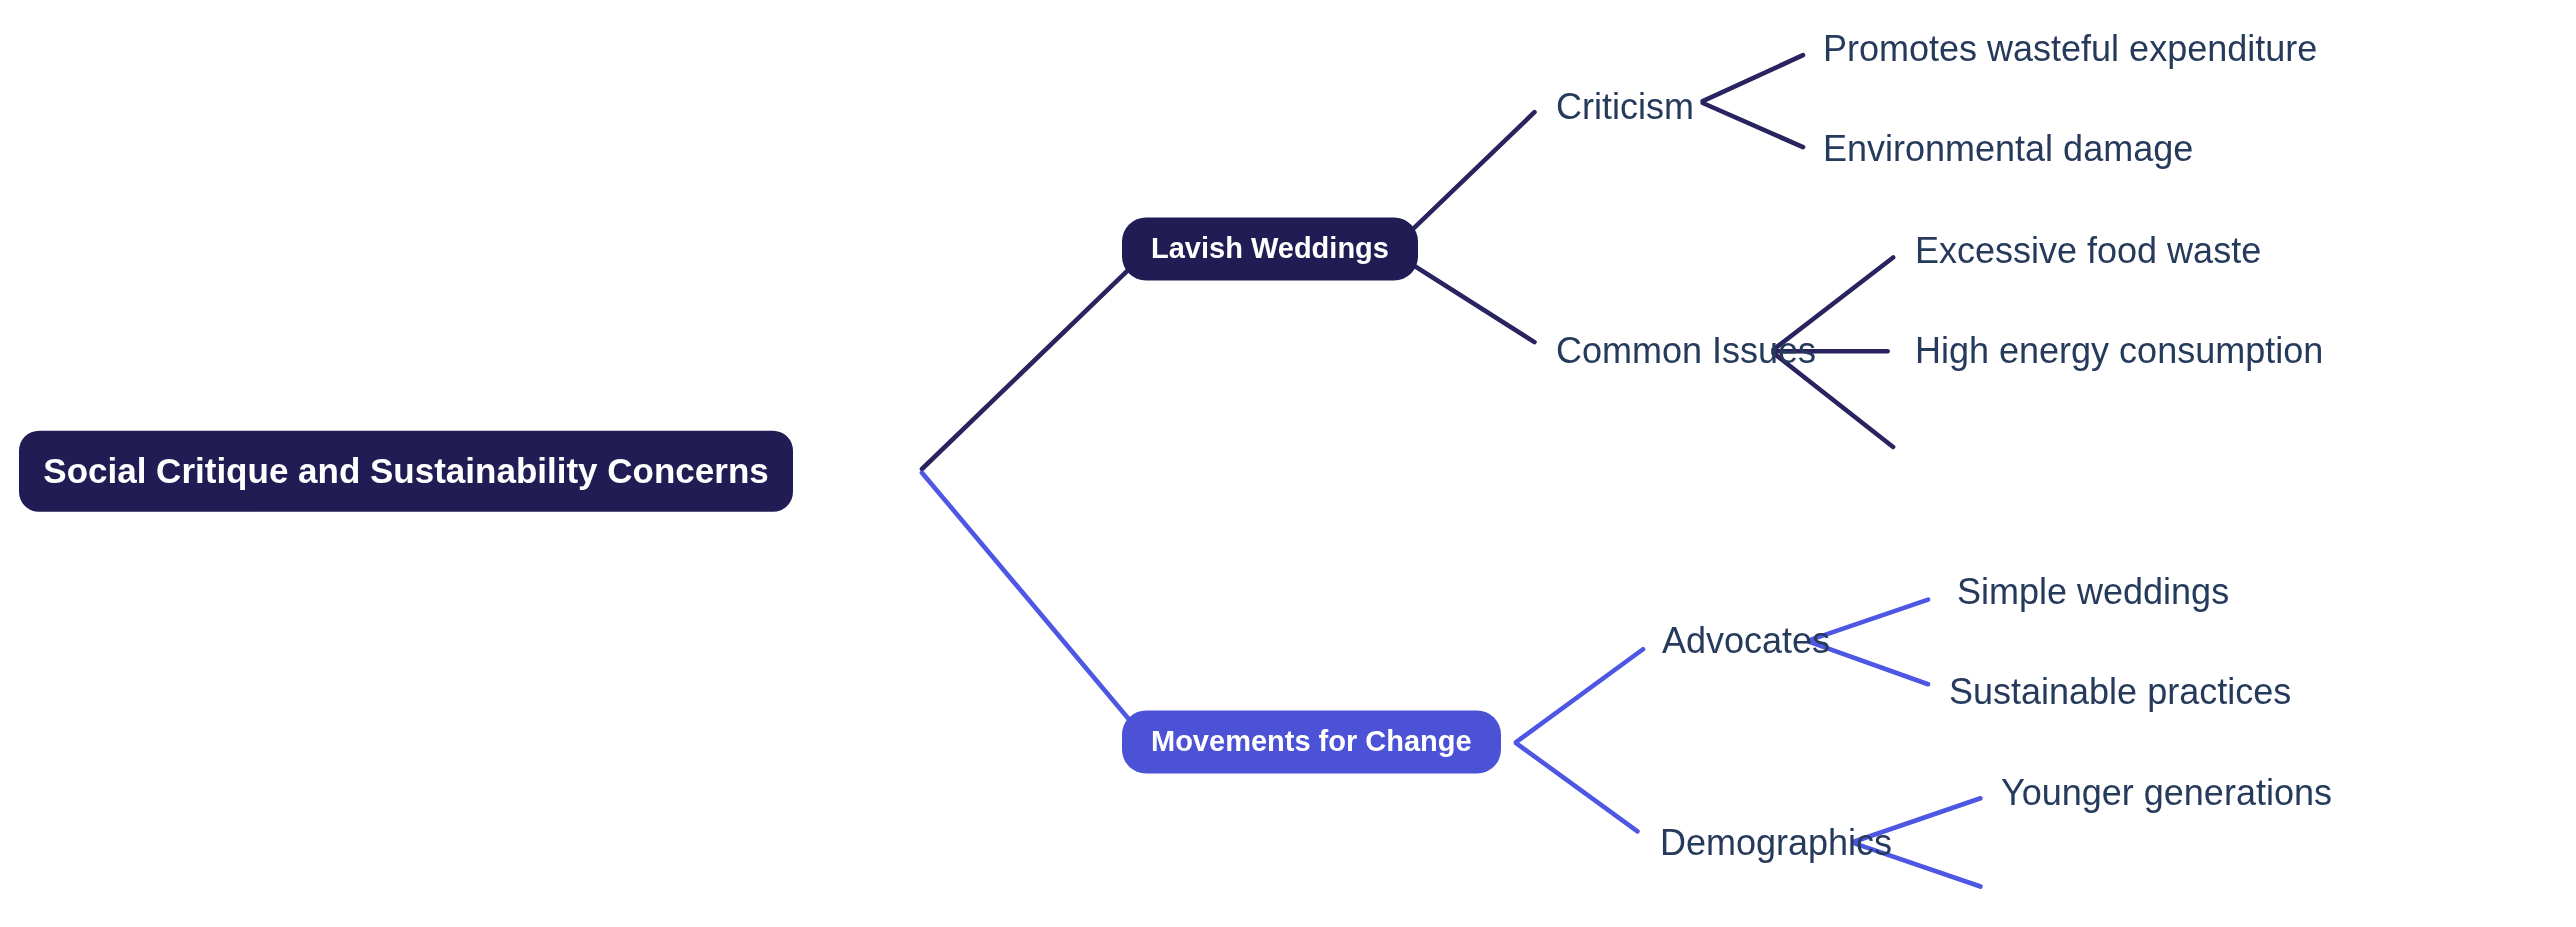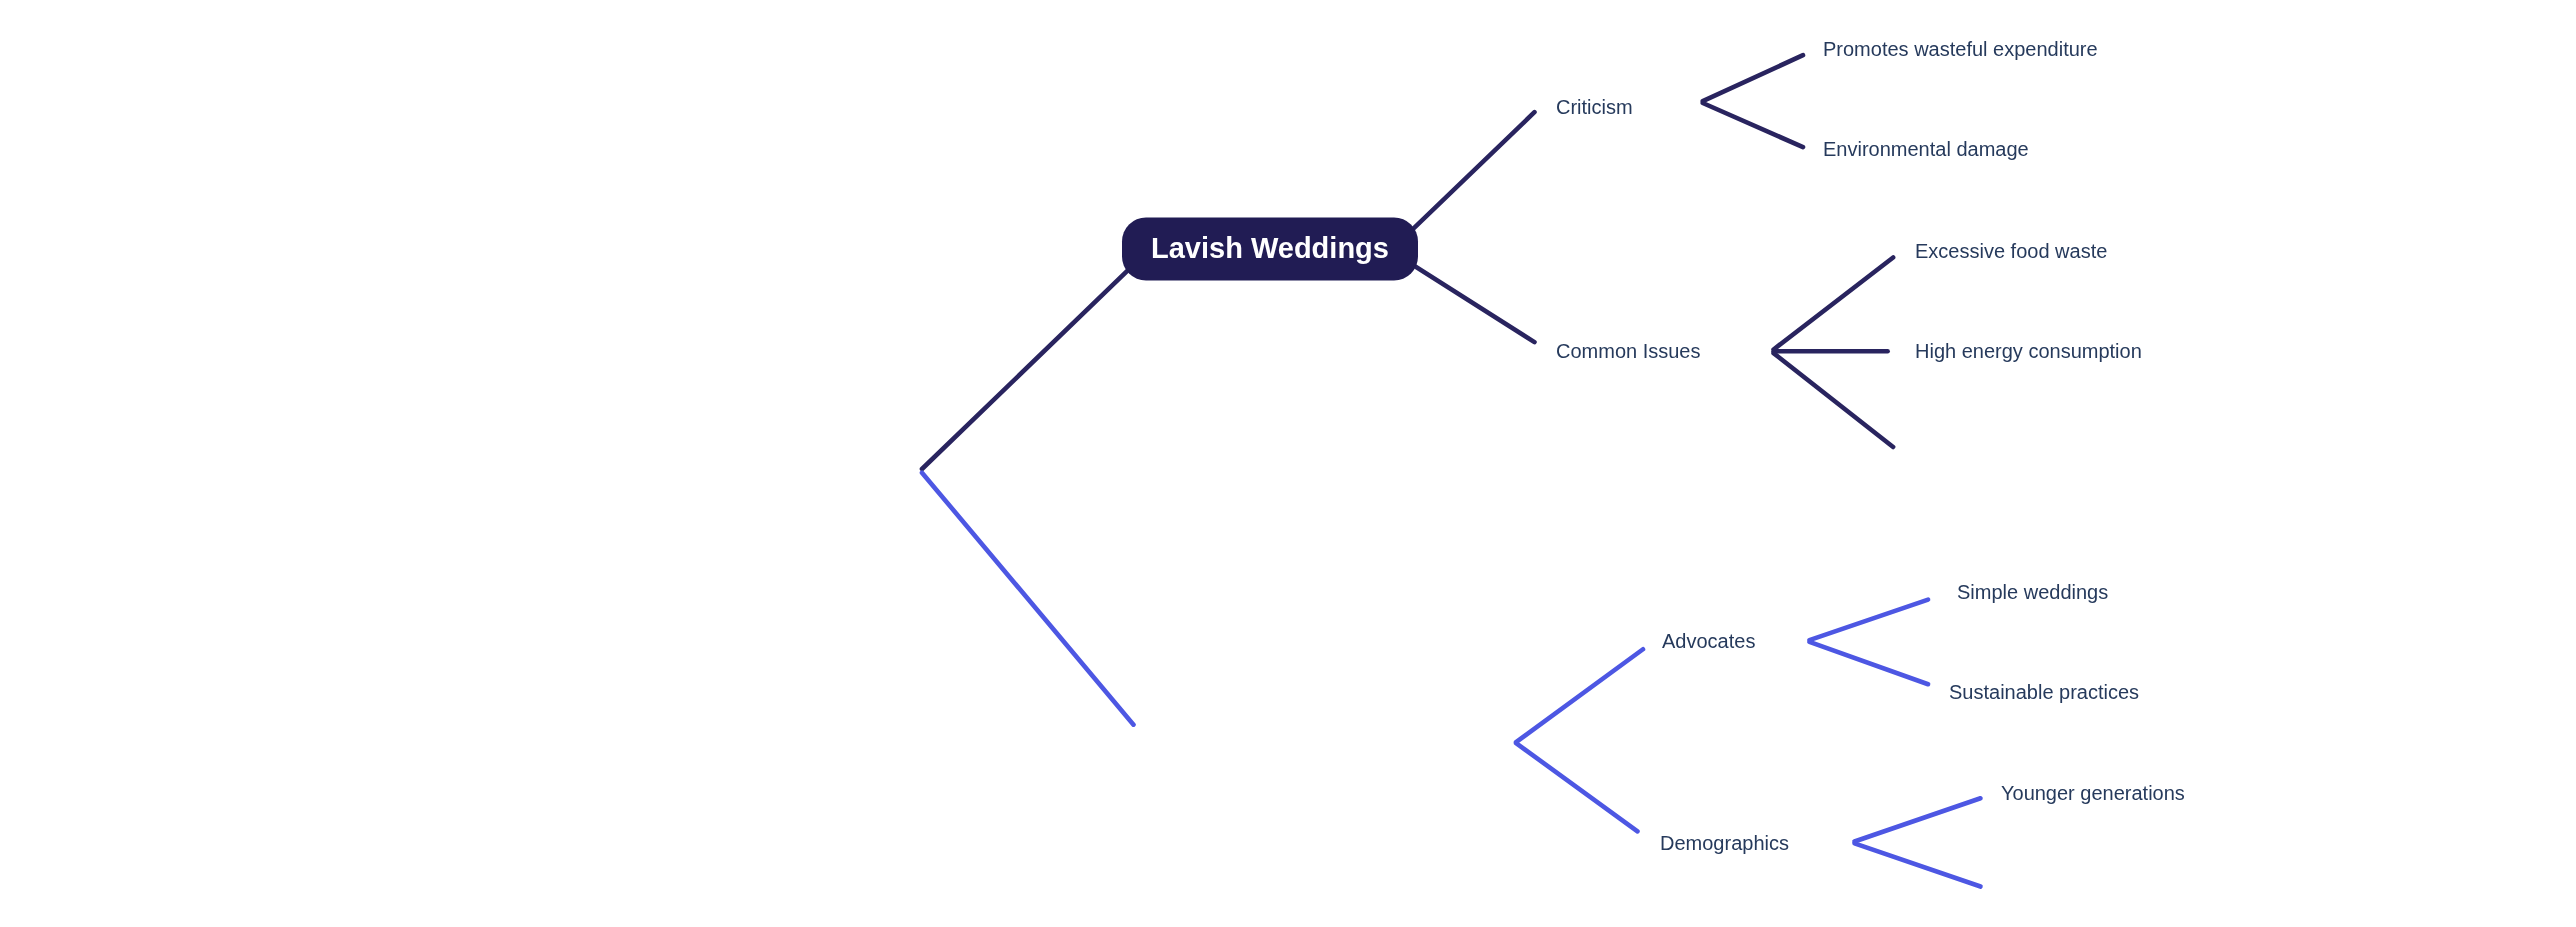--- a/index.html
+++ b/index.html
@@ -50,21 +50,21 @@
   .branch-box {
     font-size: 29px;
     padding: 15.6px 29px;
     border-radius: 24px;
   }
   .branch-dark { background: var(--node-dark, #211c54); }
   .branch-blue { background: var(--node-blue, #4b52d5); }
 
   .plain-label {
     color: var(--label-text, #263a5c);
-    font-size: 20px;
+    font-size: 36px;
     font-weight: 400;
   }
 </style>
 </head>
 <body>
 
 <div id="canvas">
 
   <svg id="edge-layer" viewBox="0 0 2800 1008" xmlns="http://www.w3.org/2000/svg">
 
@@ -79,23 +79,25 @@
 
     <line class="edge edge-blue" x1="1002" y1="514" x2="1232" y2="788"></line>
     <line class="edge edge-blue" x1="1648" y1="807" x2="1786" y2="706"></line>
     <line class="edge edge-blue" x1="1648" y1="808" x2="1780" y2="904"></line>
     <line class="edge edge-blue" x1="1967" y1="696" x2="2096" y2="652"></line>
     <line class="edge edge-blue" x1="1967" y1="698" x2="2096" y2="744"></line>
     <line class="edge edge-blue" x1="2016" y1="915" x2="2153" y2="868"></line>
     <line class="edge edge-blue" x1="2016" y1="917" x2="2153" y2="964"></line>
   </svg>
 
+  <div class="node topic-box root-box" style="left:19.3px; top:471px;">Social Critique and Sustainability Concerns</div>
 
   <div class="node topic-box branch-box branch-dark" style="left:1122px; top:249px;">Lavish Weddings</div>
 
+  <div class="node topic-box branch-box branch-blue" style="left:1122px; top:742px;">Movements for Change</div>
 
   <div class="node plain-label" style="left:1556px; top:107px;">Criticism</div>
 
   <div class="node plain-label" style="left:1556px; top:351px;">Common Issues</div>
 
   <div class="node plain-label" style="left:1662px; top:641px;">Advocates</div>
 
   <div class="node plain-label" style="left:1660px; top:843px;">Demographics</div>
 
   <div class="node plain-label" style="left:1823px; top:49px;">Promotes wasteful expenditure</div>

